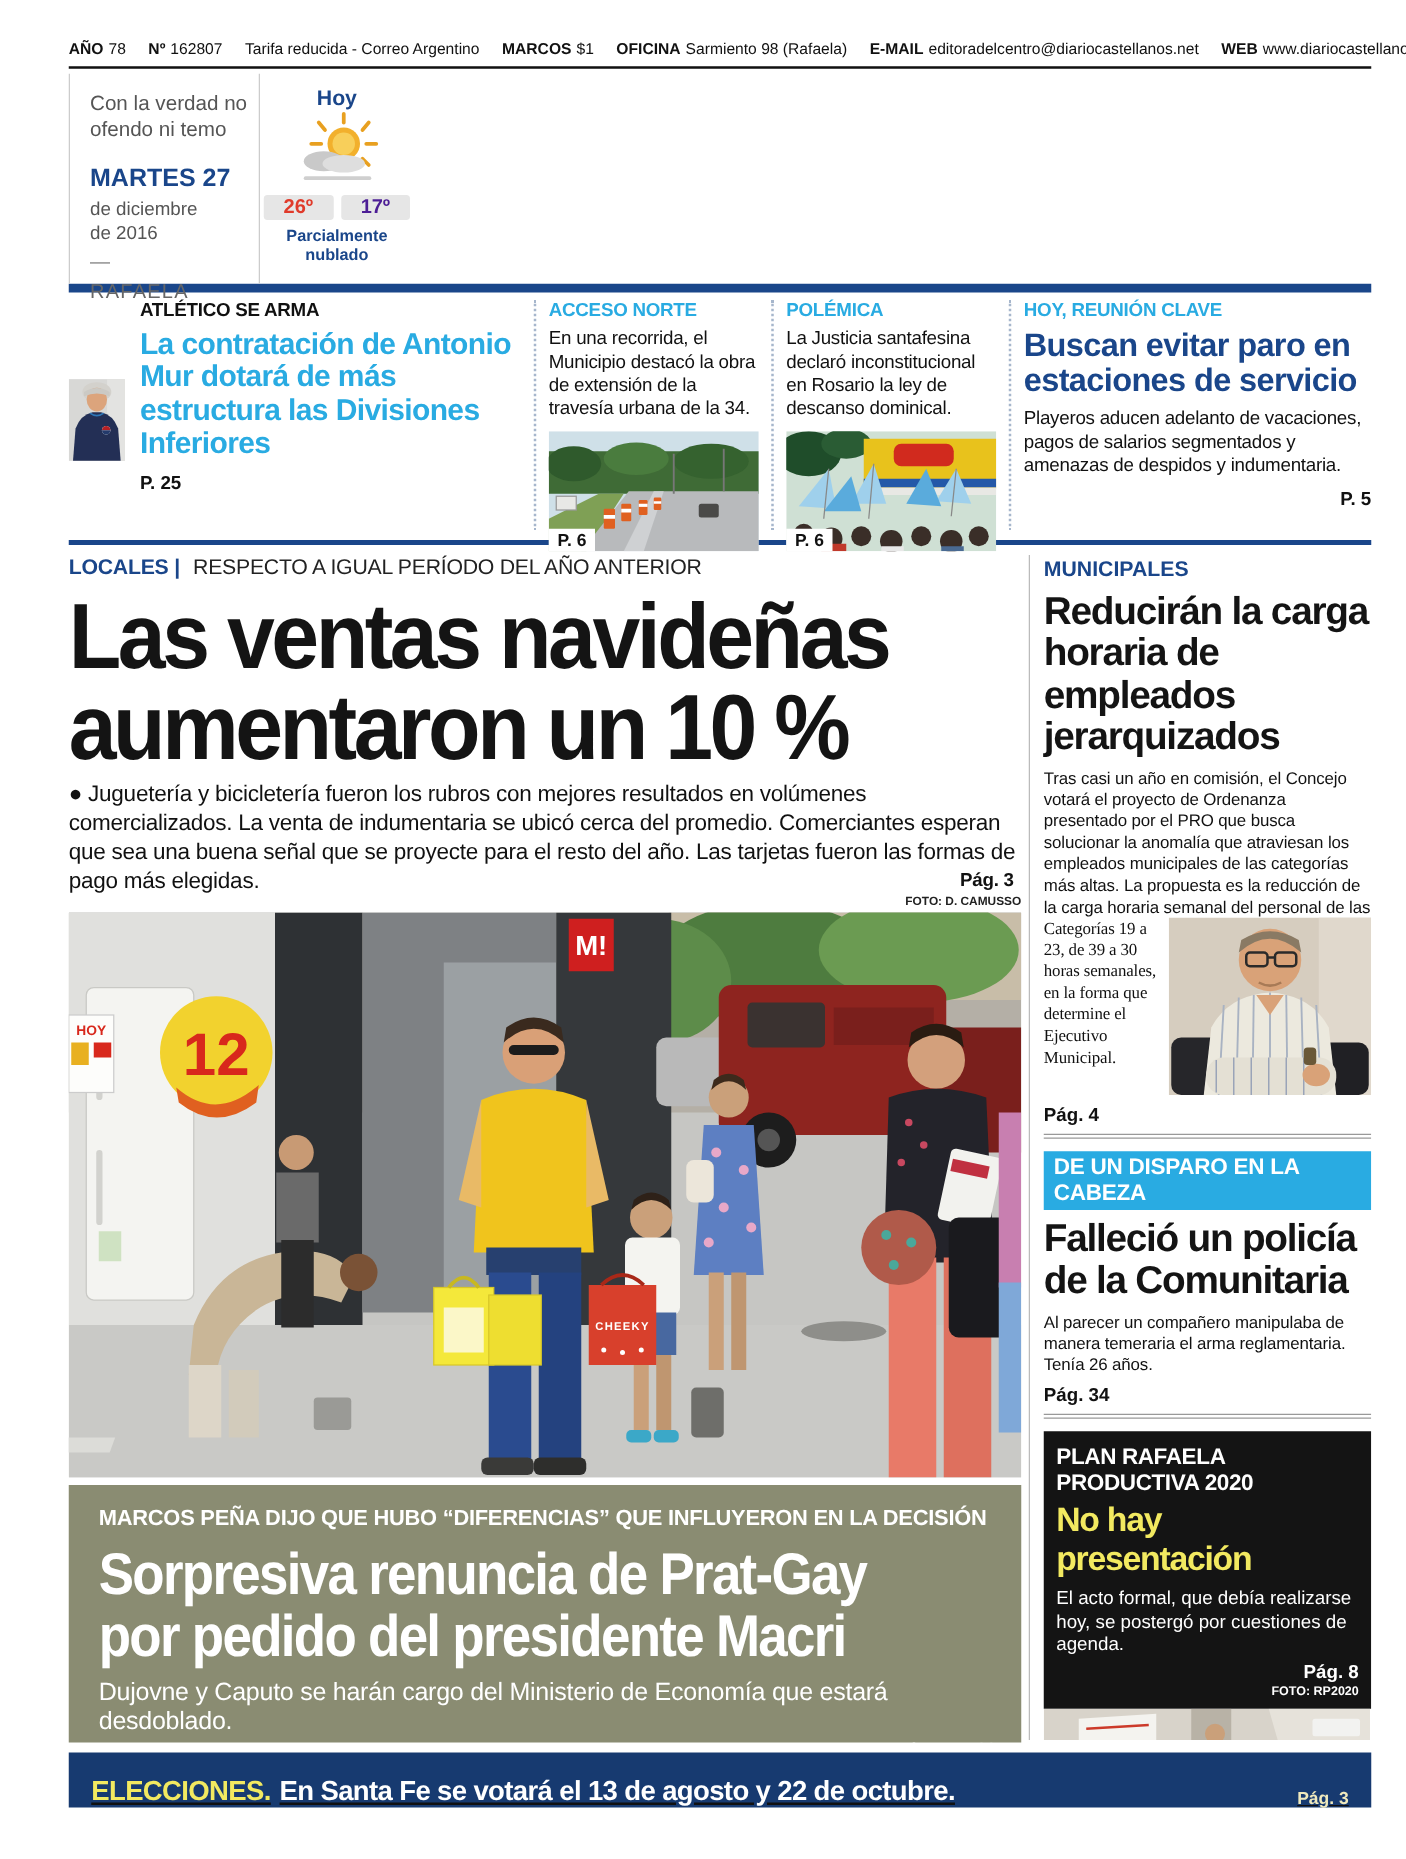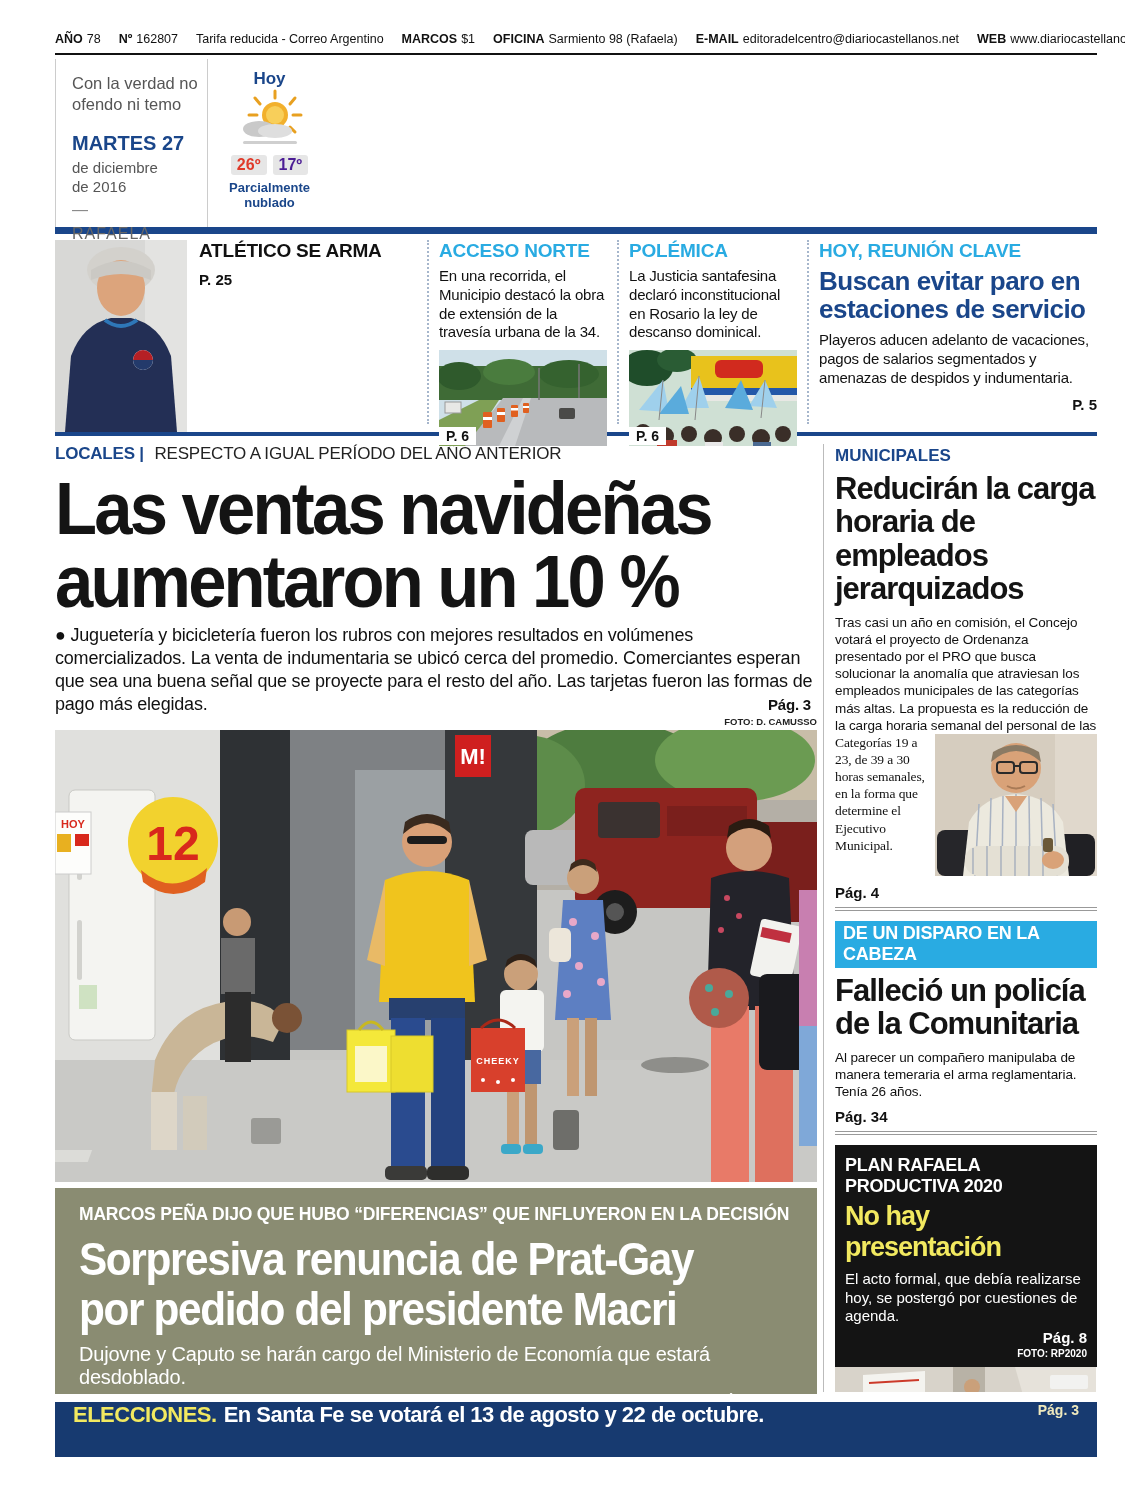--- a/index.html
+++ b/index.html
@@ -30,33 +30,33 @@
   }
   .mast-mid { width:152px; border-left:1px solid #ccc; padding:14px 0 0 16px; }
   .motto { font-size:16.5px; color:#555; line-height:1.3; }
   .date-day { margin-top:16px; font-size:20px; font-weight:bold; color:#1a468a; }
   .date-sub { font-size:15px; color:#555; line-height:1.3; margin-top:3px; }
   .dash { color:#888; margin-top:4px; }
   .city { font-size:16px; color:#666; letter-spacing:1px; margin-top:6px; }
   .mast-weather { width:124px; border-left:1px solid #ccc; text-align:center; padding-top:10px; }
   .w-title { color:#1a468a; font-weight:bold; font-size:17px; }
   .w-temps { display:flex; justify-content:center; gap:6px; margin-top:4px; }
-  .w-chip { background:#e6e6e6; font-weight:bold; font-size:16px; padding:1px 6px; border-radius:3px; }
+  .w-chip { background:#e6e6e6; font-weight:bold; font-size:16px; padding:1px 16px; border-radius:3px; }
   .w-hi { color:#e03a2a; } .w-lo { color:#4c1d95; }
   .w-cond { color:#1a468a; font-weight:bold; font-size:13px; line-height:1.15; margin-top:6px; }
 
   
   .strip { border-top:7px solid #1a468a; border-bottom:4px solid #1a468a;
            display:flex; padding:6px 0 8px; height:209px; }
   .s-col { padding:0 10px; }
   .s-col + .s-col { border-left:2px dotted #a6b6cc; }
   .s-col1 { width:372px; display:flex; gap:12px; padding-left:0; }
   .s-col2, .s-col3 { width:190px; }
   .s-col4 { flex:1; padding-right:0; }
-  .s-kicker { font-size:19px; font-weight:bold; letter-spacing:-0.2px; }
+  .s-kicker { font-size:15px; font-weight:bold; letter-spacing:-0.2px; }
   .k-black { color:#111; } .k-cyan { color:#29abe2; }
   .s-head1 { color:#29abe2; font-size:24px; font-weight:bold; line-height:1.1;
              letter-spacing:-0.5px; margin-top:6px; }
   .s-head4 { color:#1a468a; font-size:26px; font-weight:bold; line-height:1.08;
              letter-spacing:-0.5px; margin:5px 0 8px; }
   .s-body { font-size:15px; line-height:1.25; margin-top:5px; letter-spacing:-0.2px; }
   .s-page { font-size:15px; font-weight:bold; margin-top:9px; }
   .s-page-r { text-align:right; }
   .s-photo-wrap { position:relative; margin-top:8px; }
   .badge { position:absolute; left:0; bottom:5px; background:#fff; color:#111;
@@ -105,22 +105,22 @@
                  font-size:18px; padding:2px 8px 3px; letter-spacing:-0.2px; }
   .bb { background:#141414; color:#fff; padding:10px 10px 8px; margin-top:2px; }
   .bb-kicker { font-size:18px; font-weight:bold; letter-spacing:-0.3px; }
   .bb-headline { color:#f2e960; font-size:27px; font-weight:bold; letter-spacing:-1px; margin-top:4px; }
   .bb-body { font-size:15px; line-height:1.22; margin-top:7px; }
   .bb-page { text-align:right; font-weight:bold; font-size:15px; margin-top:4px; }
   .bb-credit { text-align:right; font-weight:bold; font-size:10px; margin-top:2px; }
   .sb-photo { display:block; }
 
   
-  .bottom-bar { margin-top:8px; background:#173a70; height:55px; display:flex;
-                align-items:flex-start; padding:0 18px; }
+  .bottom-bar { margin-top:8px; background:#173a70; height:44px; display:flex;
+                align-items:flex-end; padding:0 18px;text-decoration:underline; }
   .eb-section { color:#f2e960; font-weight:bold; font-size:22px; letter-spacing:-0.5px; }
   .eb-text { color:#fff; font-weight:bold; font-size:22px; letter-spacing:-0.5px; margin-left:7px; }
   .eb-page { margin-left:auto; color:#efe9bd; font-weight:bold; font-size:14px; }
 </style>
 </head>
 <body>
 
 <div class="inner">
 
   <div class="top-bar">
@@ -212,20 +212,21 @@
         <ellipse cx="66" cy="48" rx="24" ry="28" fill="#dca47c"></ellipse>
         <path d="M36 40 Q66 28 96 40 L96 30 Q66 12 36 30 Z" fill="#cbc9c4"></path>
         <path d="M10 192 L16 116 Q28 84 56 78 L76 78 Q104 84 116 116 L122 192 Z" fill="#232f55"></path>
         <path d="M50 80 Q66 92 82 80" fill="none" stroke="#2e77b8" stroke-width="4"></path>
         <circle cx="88" cy="120" r="10" fill="#ffffff"></circle>
         <path d="M78 120 A10 10 0 0 1 98 120 Z" fill="#b52025"></path>
         <path d="M78 120 A10 10 0 0 0 98 120 Z" fill="#233a6b"></path>
       </svg>
       <div>
         <div class="s-kicker k-black">ATLÉTICO SE ARMA</div>
+        <div class="s-head1">La contratación de Antonio Mur dotará de más estructura las Divisiones Inferiores</div>
         <div class="s-page">P. 25</div>
       </div>
     </div>
 
     <div class="s-col s-col2">
       <div class="s-kicker k-cyan">ACCESO NORTE</div>
       <div class="s-body">En una recorrida, el Municipio destacó la obra de extensión de la travesía urbana de la 34.</div>
       <div class="s-photo-wrap">
         <svg width="168" height="96" viewBox="0 0 168 96">
           <rect width="168" height="96" fill="#cfe0e8"></rect>

